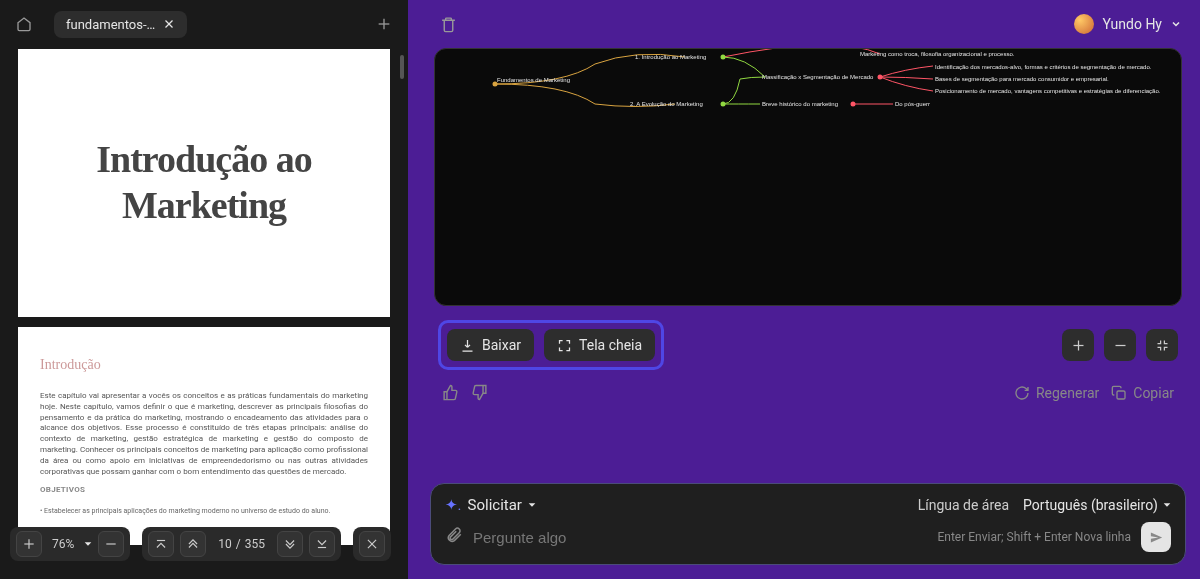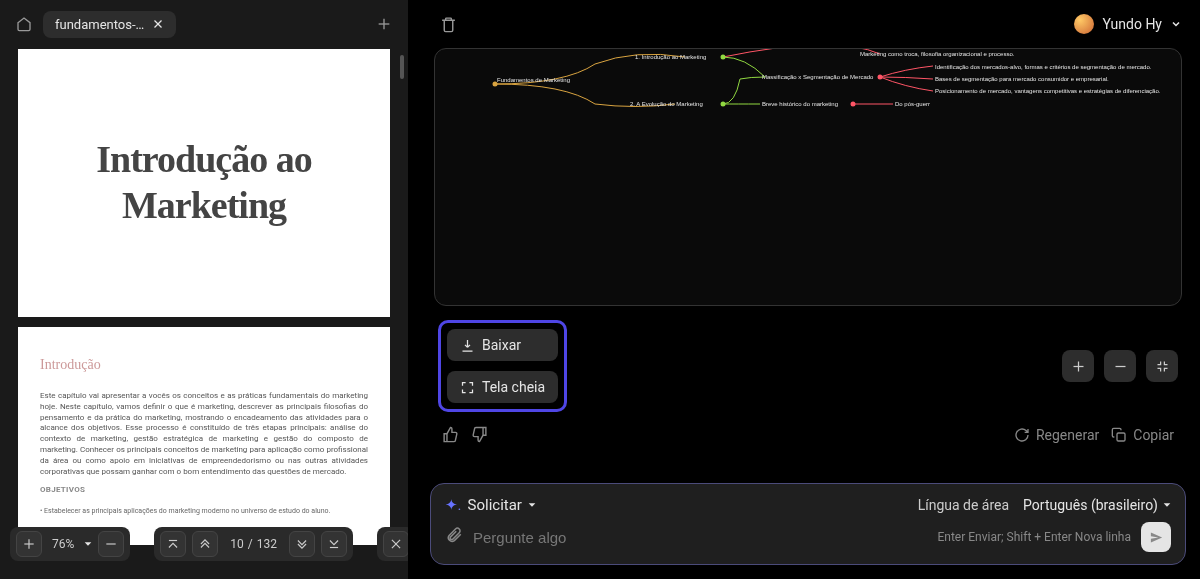--- a/index.html
+++ b/index.html
@@ -17,21 +17,21 @@
       width: 408px;
       background: #1a1a1a;
       display: flex;
       flex-direction: column;
       position: relative;
     }
     .tab-bar {
       display: flex;
       align-items: center;
       padding: 10px 10px 5px;
-      gap: 5px;
+      gap: 16px;
     }
     .home-btn {
       width: 28px;
       height: 28px;
       display: flex;
       align-items: center;
       justify-content: center;
       color: #999;
       border-radius: 6px;
       cursor: pointer;
@@ -120,21 +120,21 @@
       border-radius: 2px;
     }
     
     .bottom-bar {
       position: absolute;
       bottom: 18px;
       left: 10px;
       right: 10px;
       display: flex;
       align-items: center;
-      gap: 24px;
+      gap: 12px;
       margin-top: 20px;
     }
     .bb-group {
       display: flex;
       align-items: center;
       gap: 6px;
       background: #2a2a2a;
       border-radius: 8px;
       padding: 4px 6px;
     }
@@ -159,21 +159,21 @@
       display: flex;
       align-items: center;
       gap: 4px;
       font-size: 12px;
       color: #ccc;
       padding: 0 6px;
     }
     
     .right-panel {
       flex: 1;
-      background: #000000;
+      background: #4c1d95;
       display: flex;
       flex-direction: column;
       position: relative;
       padding-left: 8px;
     }
     .top-bar {
       display: flex;
       align-items: center;
       padding: 10px 18px;
       justify-content: space-between;
@@ -224,21 +224,20 @@
       align-items: center;
       padding: 14px 4px 0;
       gap: 10px;
     }
     .action-group-left {
       display: flex;
       gap: 10px;
       border: 3px solid #4f46e5;
       border-radius: 10px;
       padding: 6px;
-      flex-direction: column;
     }
     .action-btn {
       display: flex;
       align-items: center;
       gap: 7px;
       background: #2d2d2d;
       border-radius: 8px;
       padding: 8px 13px;
       font-size: 14px;
       color: #e5e5e5;
@@ -407,21 +406,21 @@
       </div>
       <div class="bb-btn">
         <svg width="14" height="14" viewBox="0 0 24 24" stroke="currentColor" stroke-width="2" fill="none">
             <path d="M5 18l7-7 7 7"></path>
             <path d="M5 12l7-7 7 7"></path>
           </svg>
       </div>
       <div class="bb-pageinfo">
         <span>10</span>
         <span>/</span>
-        <span>132</span>
+        <span>355</span>
       </div>
       <div class="bb-btn">
         <svg width="14" height="14" viewBox="0 0 24 24" stroke="currentColor" stroke-width="2" fill="none">
             <path d="M5 6l7 7 7-7"></path>
             <path d="M5 12l7 7 7-7"></path>
           </svg>
       </div>
       <div class="bb-btn">
         <svg width="14" height="14" viewBox="0 0 24 24" stroke="currentColor" stroke-width="2" fill="none">
             <path d="M5 6l7 7 7-7"></path>

